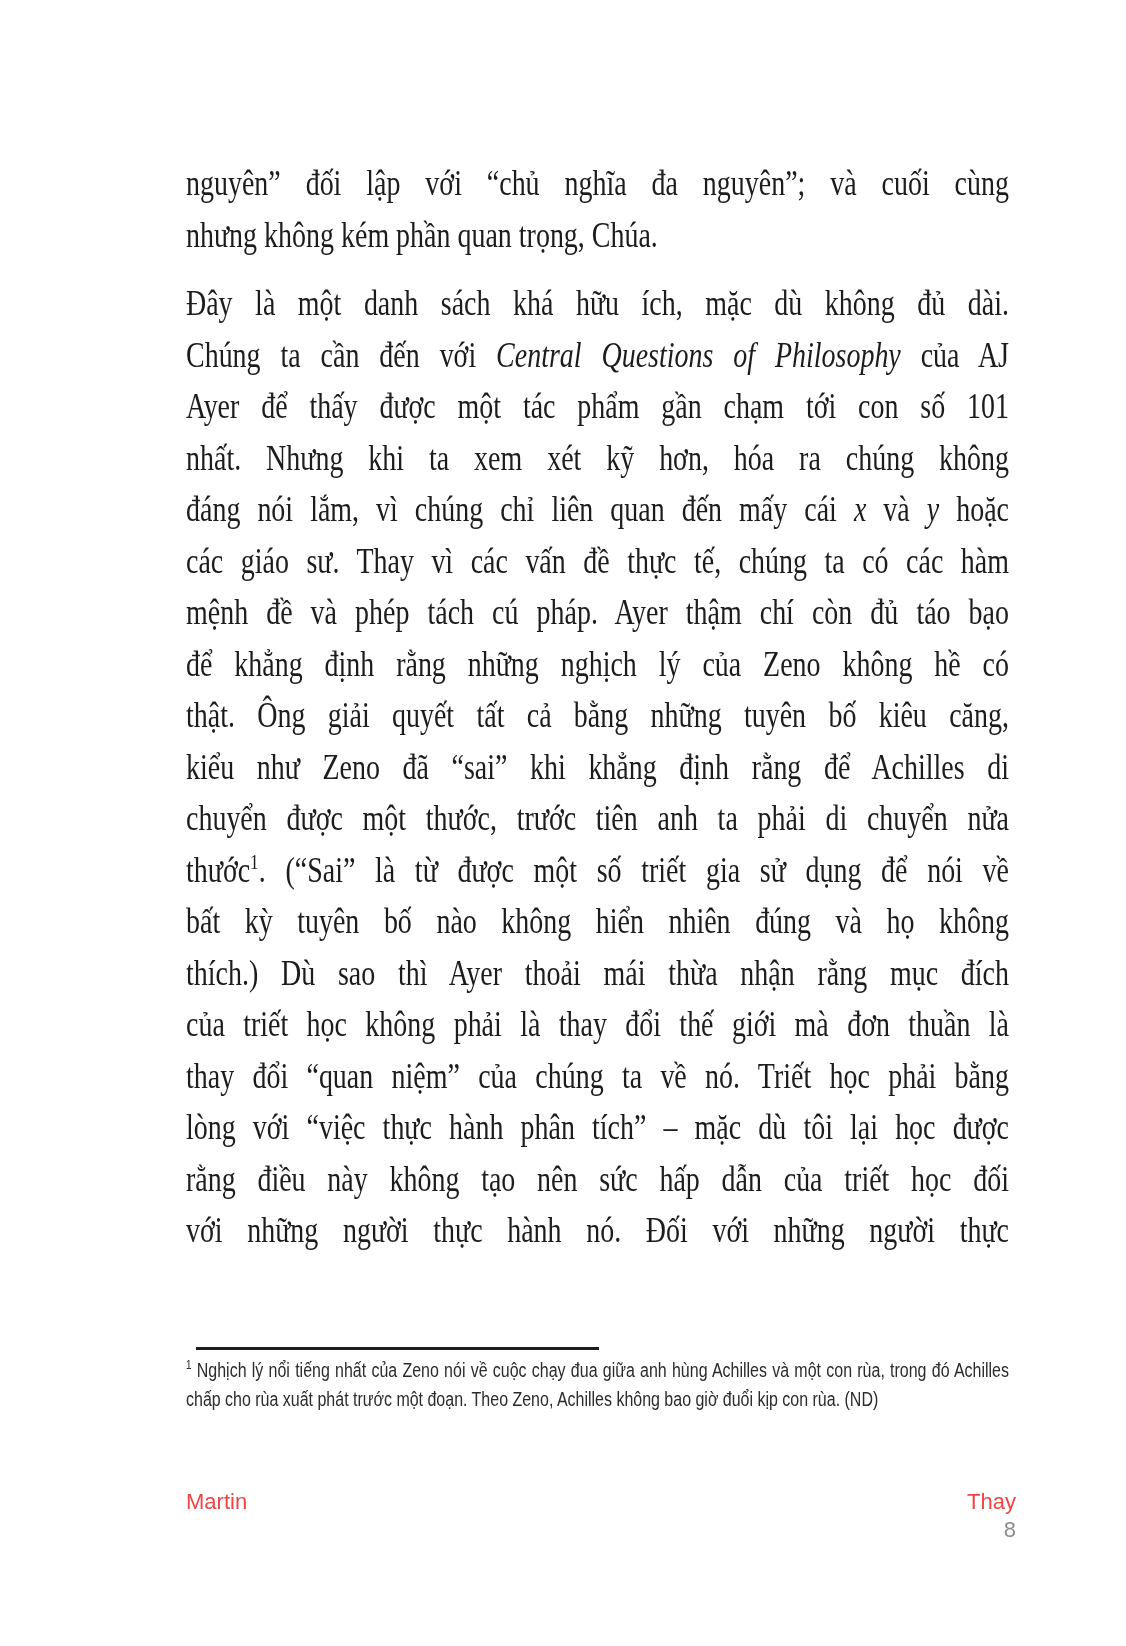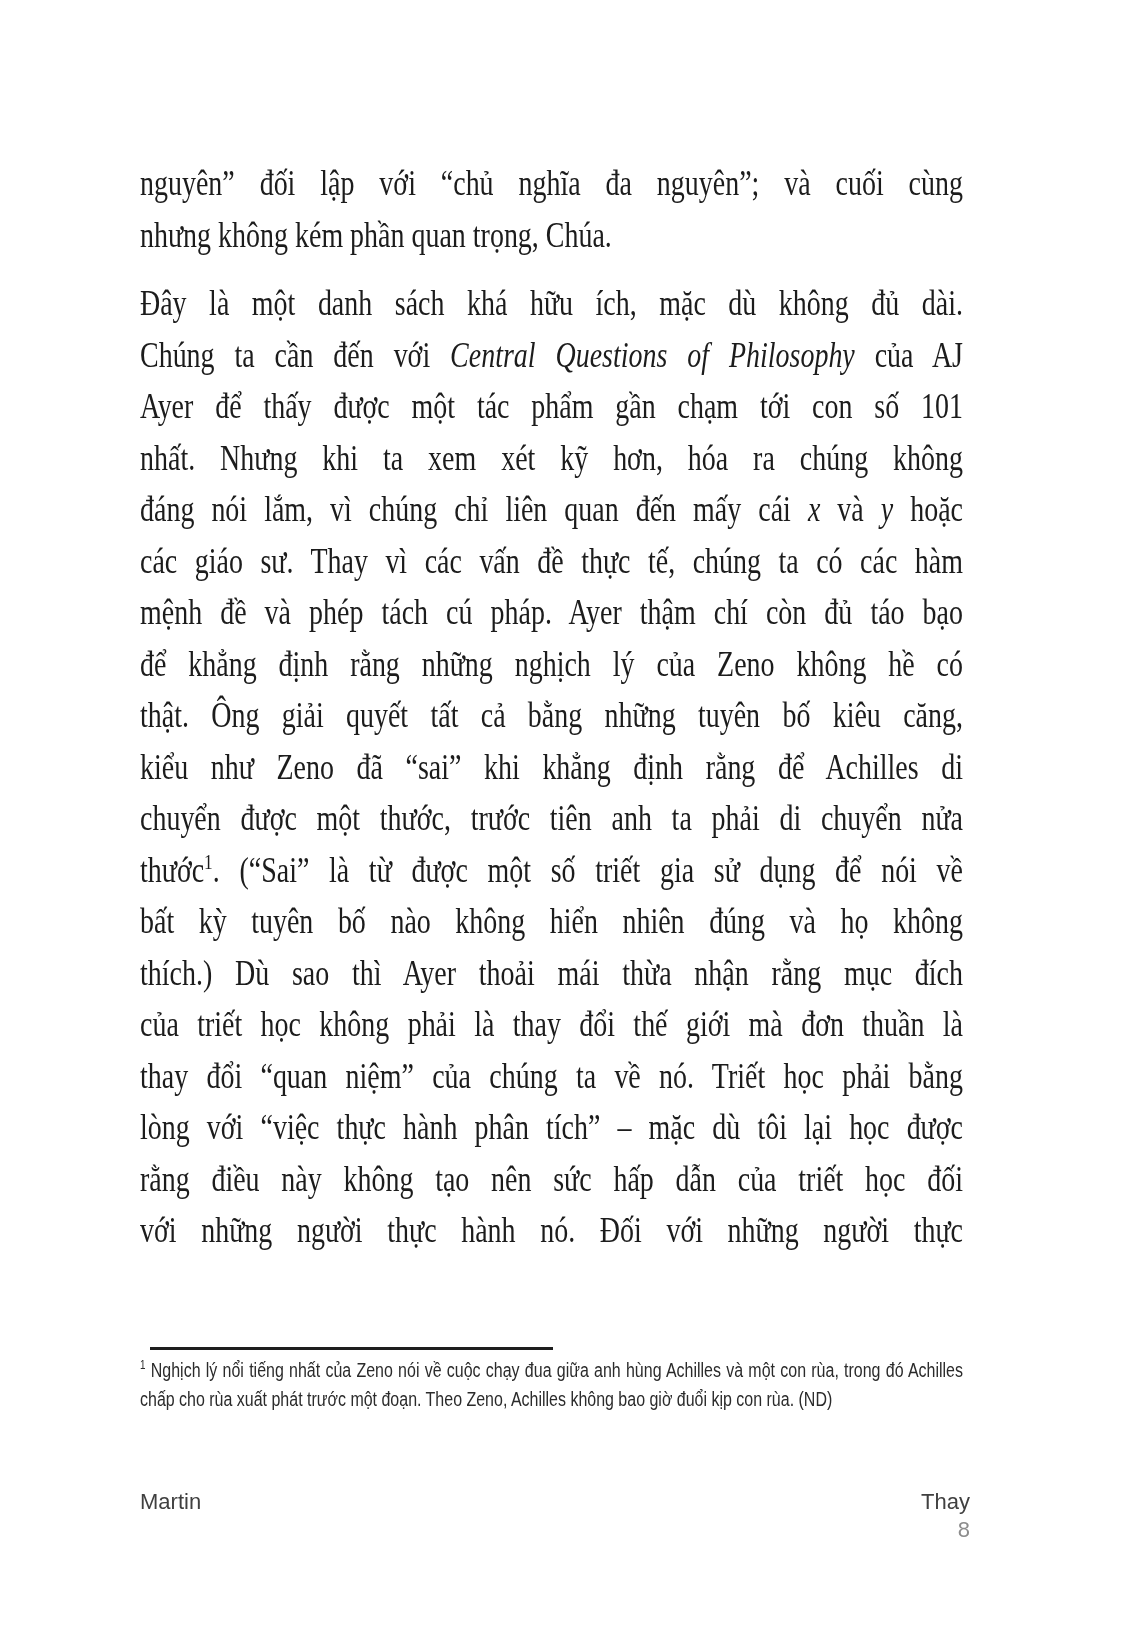--- a/index.html
+++ b/index.html
@@ -6,20 +6,21 @@
   body {
     width: 1126px; height: 1646px;
     background: #ffffff;
     position: relative;
     overflow: hidden;
     font-family: "Liberation Serif", serif;
   }
   .page {
     position: absolute; inset: 0;
     background: #ffffff;
+    margin-left: 46px;
   }
   
   .body-text {
     position: absolute;
     left: 140px; top: 158px;
     width: 1030px;
     transform: scaleX(0.799);
     transform-origin: top left;
     color: #1c1c1c;
     font-size: 35px;
@@ -52,21 +53,21 @@
   }
   
   .footer-row {
     position: absolute;
     left: 140px; top: 1489px;
     width: 830px;
     display: flex;
     justify-content: space-between;
     font-family: "Liberation Sans", sans-serif;
     font-size: 22px;
-    color: #404040;
+    color: #ef4444;
   }
   .page-number {
     position: absolute;
     left: 140px; top: 1517px;
     width: 830px;
     text-align: right;
     font-family: "Liberation Sans", sans-serif;
     font-size: 22px;
     color: #8c8c8c;
   }

